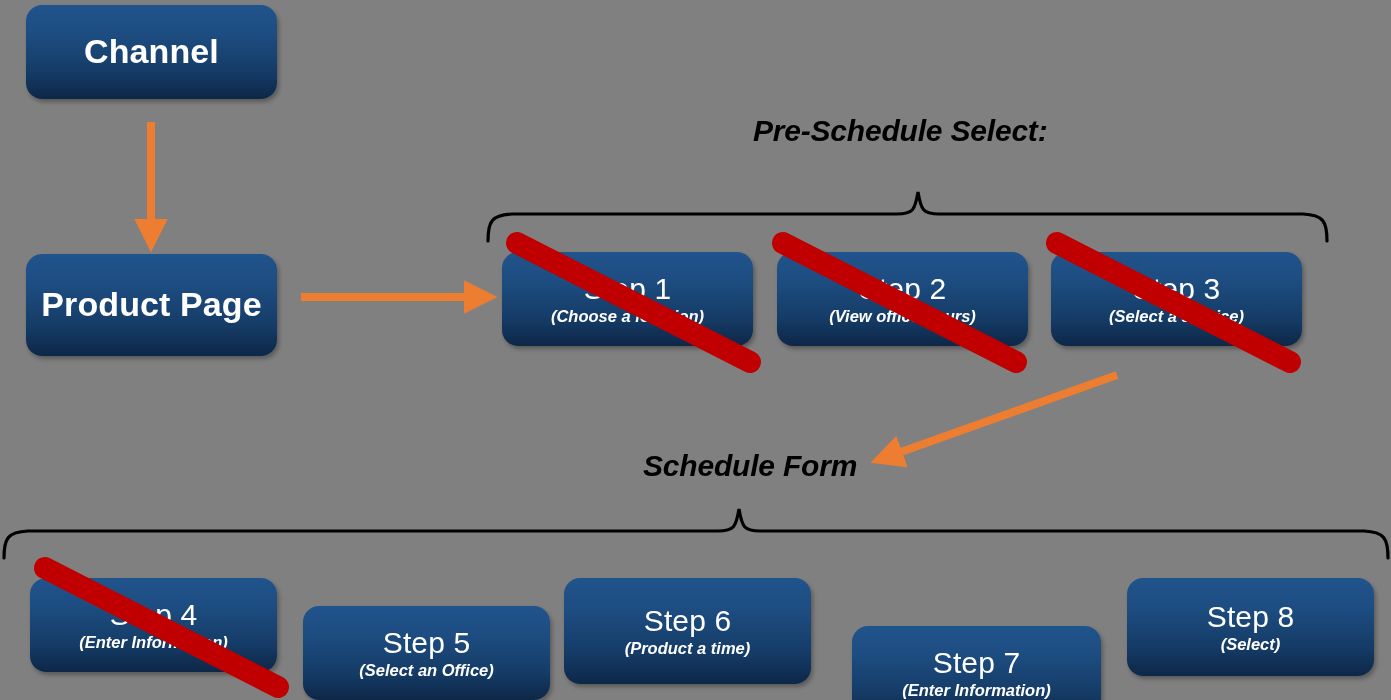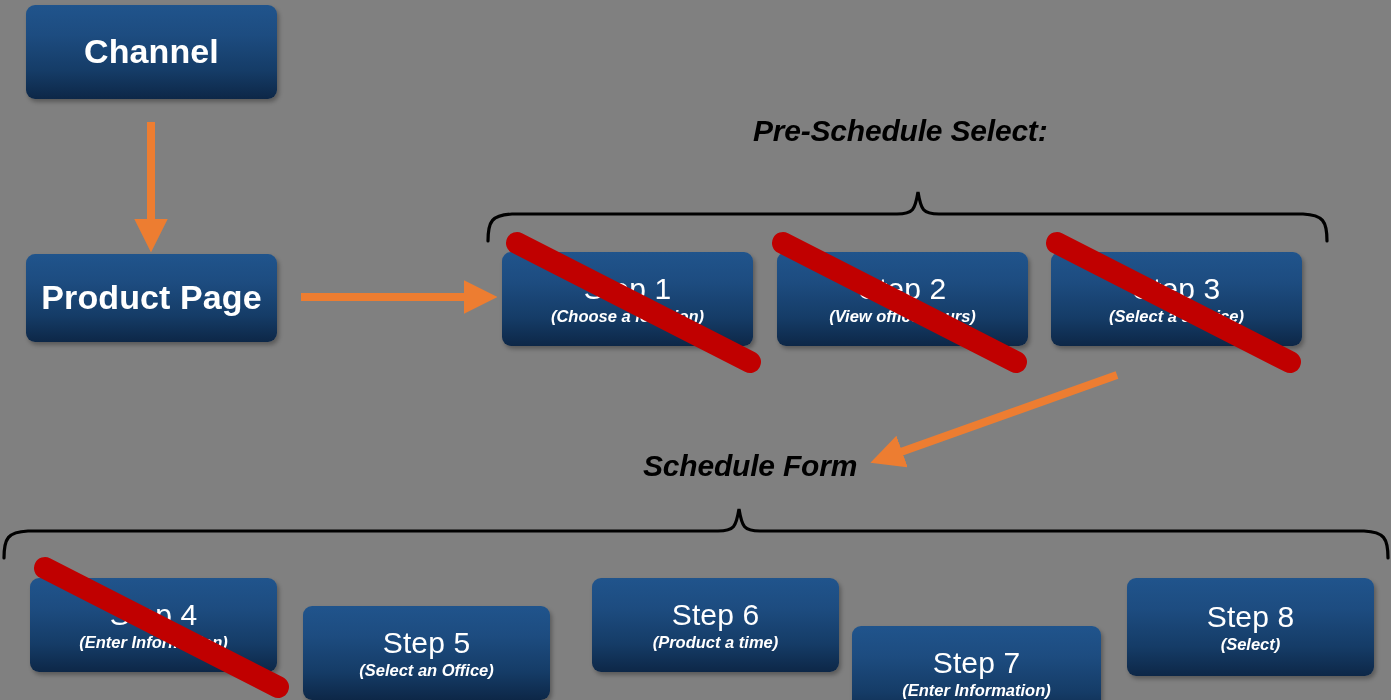--- a/index.html
+++ b/index.html
@@ -15,21 +15,21 @@
     position: relative;
     width: 1391px;
     height: 700px;
     background: #808080;
     overflow: hidden;
   }
 
   
   .box {
     position: absolute;
-    border-radius: 9px;
+    border-radius: 16px;
     background: linear-gradient(to bottom, #20548c 0%, #1d4c80 32%, #153c67 70%, #0d2747 100%);
     box-shadow: 2px 3px 4px rgba(0,0,0,0.30);
     display: flex;
     flex-direction: column;
     align-items: center;
     justify-content: center;
     color: #ffffff;
     text-align: center;
     box-sizing: border-box;
     line-height: 1.05;
@@ -121,21 +121,21 @@
                C1384,532 1388,538 1388,558" fill="none" stroke="#000000" stroke-width="3.2" stroke-linecap="round"></path>
     </g>
   </svg>
 
   <div class="boxes">
 
     <div class="box big" style="left:26px; top:5px; width:251px; height:94px;">
       <div class="main">Channel</div>
     </div>
 
-    <div class="box big" style="left:26px; top:254px; width:251px; height:88px;align-items:center;">
+    <div class="box big" style="left:26px; top:254px; width:251px; height:102px;align-items:center;">
       <div class="main">Product Page</div>
     </div>
 
     <div class="box" style="left:502px; top:252px; width:251px; height:94px;">
       <div class="main">Step 1</div>
       <div class="sub">(Choose a location)</div>
     </div>
 
     <div class="box" style="left:777px; top:252px; width:251px; height:94px;">
       <div class="main">Step 2</div>
@@ -150,21 +150,21 @@
     <div class="box" style="left:30px; top:578px; width:247px; height:94px;">
       <div class="main">Step 4</div>
       <div class="sub">(Enter Information)</div>
     </div>
 
     <div class="box" style="left:303px; top:578px; width:247px; height:94px;margin-top:28px;">
       <div class="main">Step 5</div>
       <div class="sub">(Select an Office)</div>
     </div>
 
-    <div class="box" style="left:592px; top:578px; width:247px; height:94px;">
+    <div class="box" style="left:564px; top:578px; width:247px; height:106px;">
       <div class="main">Step 6</div>
       <div class="sub">(Product a time)</div>
     </div>
 
     <div class="box" style="left:852px; top:578px; width:249px; height:94px;margin-top:48px;">
       <div class="main">Step 7</div>
       <div class="sub">(Enter Information)</div>
     </div>
 
     <div class="box" style="left:1127px; top:578px; width:247px; height:98px;">

